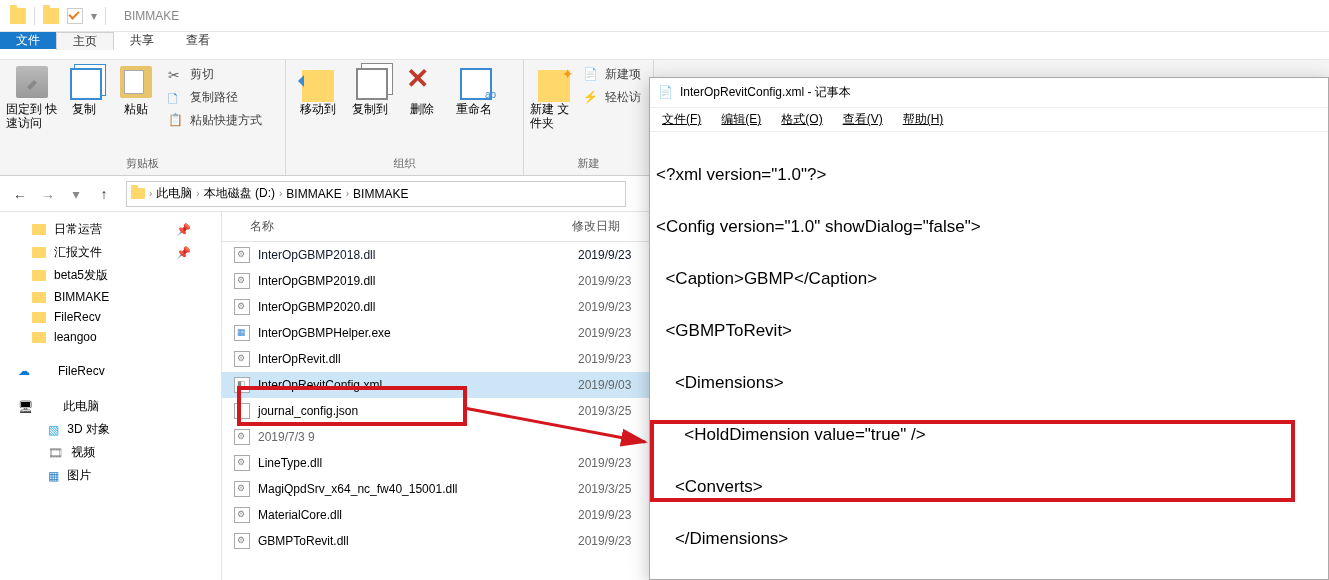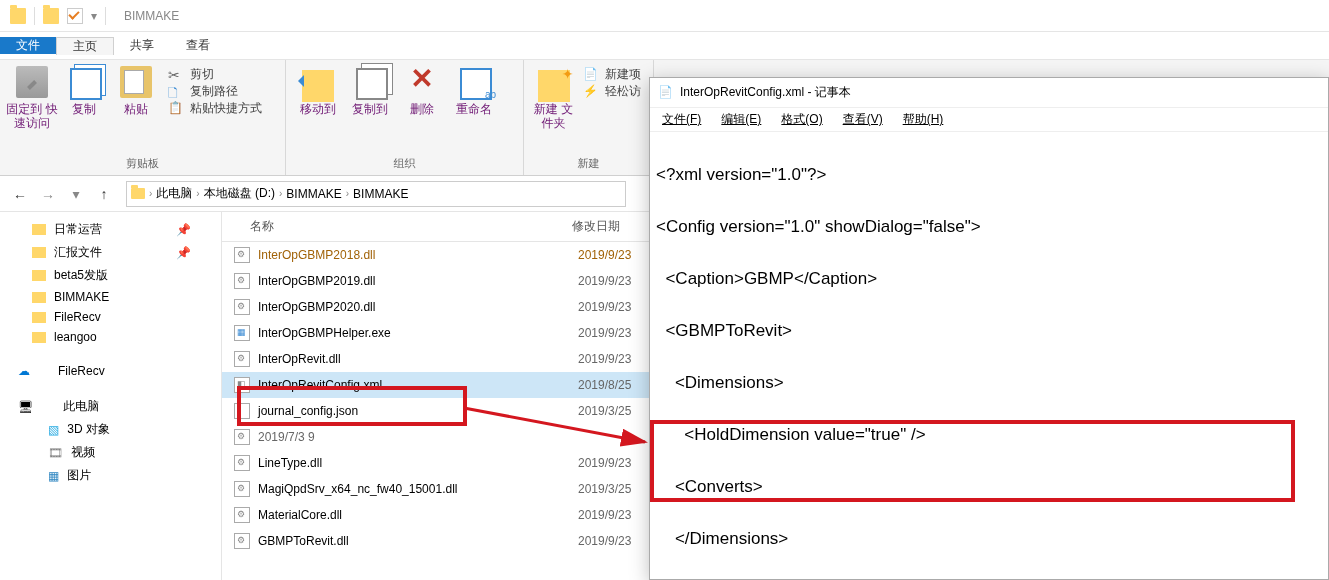--- a/index.html
+++ b/index.html
@@ -6,32 +6,32 @@
 body { width:1329px; height:580px; background:#fff; font-size:12px; overflow:hidden; position:relative; }
 .titlebar { height:32px; display:flex; align-items:center; border-bottom:1px solid #e5e5e5; }
 .qat { display:flex; align-items:center; gap:8px; padding:0 10px; }
 .qat .ico { width:16px; height:16px; display:inline-block; }
 .folder-ico { width:16px; height:14px; background:#ffd76a; border-radius:1px; position:relative; }
 .folder-ico::before { content:""; position:absolute; top:-3px; left:0; width:7px; height:3px; background:#ffd76a; border-radius:1px 1px 0 0; }
 .check-ico { width:14px; height:14px; border:1px solid #ccc; position:relative; }
 .check-ico::after { content:""; position:absolute; left:3px; top:0px; width:4px; height:8px; border:solid #e67e22; border-width:0 2px 2px 0; transform:rotate(45deg); }
 .qat .sep { width:1px; height:18px; background:#ddd; }
 .titlepath { color:#888; padding-left:8px; }
-.tabs { height:28px; display:flex; align-items:center; background:#fff; border-bottom:1px solid #e5e5e5; }
+.tabs { height:28px; display:flex; align-items:flex-start; background:#fff; border-bottom:1px solid #e5e5e5; }
 .tab { padding:0 16px; display:flex; align-items:center; color:#333; cursor:pointer; }
 .tab.file { background:#1979ca; color:#fff; }
 .tab.active { background:#f5f5f5; border:1px solid #d0d0d0; border-bottom:none; }
 .ribbon { height:116px; background:#f5f5f5; border-bottom:1px solid #d0d0d0; display:flex; }
 .group { border-right:1px solid #d8d8d8; display:flex; flex-direction:column; }
 .group-body { flex:1; display:flex; align-items:flex-start; padding:4px 6px 0; }
 .group-label { text-align:center; font-size:11px; color:#666; padding:2px 0 4px; }
-.big-btn { display:flex; flex-direction:column; align-items:center; width:52px; padding-top:2px; text-align:center; cursor:pointer; color:#701a75; }
+.big-btn { display:flex; flex-direction:column; align-items:center; width:52px; padding-top:2px; text-align:left; cursor:pointer; color:#000000; }
 .big-btn .icn { width:32px; height:32px; margin-bottom:4px; position:relative; }
 .big-btn span { line-height:14px; }
-.small-list { display:flex; flex-direction:column; padding:2px 6px; }
+.small-list { display:flex; flex-direction:column; gap:6px; padding:2px 6px; }
 .small-btn { display:flex; align-items:center; gap:6px; color:#444; cursor:pointer; white-space:nowrap; }
 .small-btn .icn { width:16px; height:16px; position:relative; }
 .pin-icn { background:linear-gradient(#bbb,#999); border-radius:2px; }
 .pin-icn::after{content:"";position:absolute;width:4px;height:10px;background:#888;left:14px;top:14px;transform:rotate(45deg);}
 .copy-icn { background:#fff; border:2px solid #3b8bd4; box-shadow:4px -4px 0 -1px #fff,4px -4px 0 0 #3b8bd4; width:24px; height:28px; left:2px; top:2px; }
 .paste-icn { background:#e8c46a; border-radius:2px; width:26px; height:30px; }
 .paste-icn::after{content:"";position:absolute;width:18px;height:22px;background:#fff;left:4px;top:4px;border:1px solid #aaa;}
 .scissors-icn::before{content:"✂";font-size:14px;color:#666;}
 .path-icn::before{content:"🗋";color:#3b8bd4;}
 .pastesp-icn::before{content:"📋";}
@@ -69,21 +69,21 @@
 .fl-row .ficon { width:16px; height:16px; margin-right:8px; position:relative;}
 .dll-ic{background:#fff;border:1px solid #aaa;}
 .dll-ic::after{content:"⚙";position:absolute;font-size:9px;left:2px;top:1px;color:#888;}
 .exe-ic{background:#fff;border:1px solid #aaa;}
 .exe-ic::after{content:"▦";position:absolute;font-size:9px;left:2px;top:1px;color:#3b8bd4;}
 .xml-ic{background:#fff;border:1px solid #aaa;}
 .xml-ic::after{content:"◧";position:absolute;font-size:9px;left:2px;top:1px;color:#888;}
 .json-ic{background:#fff;border:1px solid #aaa;}
 .fl-row .fname { width:320px; }
 .fl-row .fdate { color:#666; }
-.fl-row.cut .fname,.fl-row.cut .fdate{color:#a16207;}
+.fl-row.cut .fname,.fl-row.cut .fdate{color:#0f172a;}
 .annot-box1{position:absolute;border:4px solid #d4171f;pointer-events:none;}
 .annot-arrow{position:absolute;pointer-events:none;}
 .notepad { position:absolute; left:649px; top:77px; width:680px; height:503px; background:#fff; border:1px solid #aaa; box-shadow:0 4px 18px rgba(0,0,0,.25); z-index:5; }
 .np-title { height:30px; display:flex; align-items:center; padding:0 8px; gap:6px; background:#fff; border-bottom:1px solid #eee;}
 .np-title .ico{width:16px;height:16px;}
 .np-menu { height:24px; display:flex; align-items:center; gap:4px; padding:0 4px; border-bottom:1px solid #eee;}
 .np-menu span{padding:2px 8px;cursor:pointer;text-decoration:underline;}
 .np-body { padding:4px 6px; font-family:"Segoe UI",sans-serif; font-size:17px; line-height:26px; white-space:pre; color:#000; position:relative;}
 .np-body .line{display:block;}
 .annot-box2{position:absolute;border:4px solid #d4171f;pointer-events:none;z-index:6;}
@@ -289,21 +289,21 @@
         <span class="fdate">2019/9/23</span>
       </div>
     <div class="fl-row">
         <span class="ficon dll-ic"></span>
         <span class="fname">InterOpRevit.dll</span>
         <span class="fdate">2019/9/23</span>
       </div>
     <div class="fl-row sel">
         <span class="ficon xml-ic"></span>
         <span class="fname">InterOpRevitConfig.xml</span>
-        <span class="fdate">2019/8/25</span>
+        <span class="fdate">2019/9/03</span>
       </div>
     <div class="fl-row">
         <span class="ficon json-ic"></span>
         <span class="fname">journal_config.json</span>
         <span class="fdate">2019/3/25</span>
       </div>
     <div class="fl-row">
         <span class="ficon dll-ic"></span>
         <span class="fdate">2019/7/3 9</span>
       </div>

